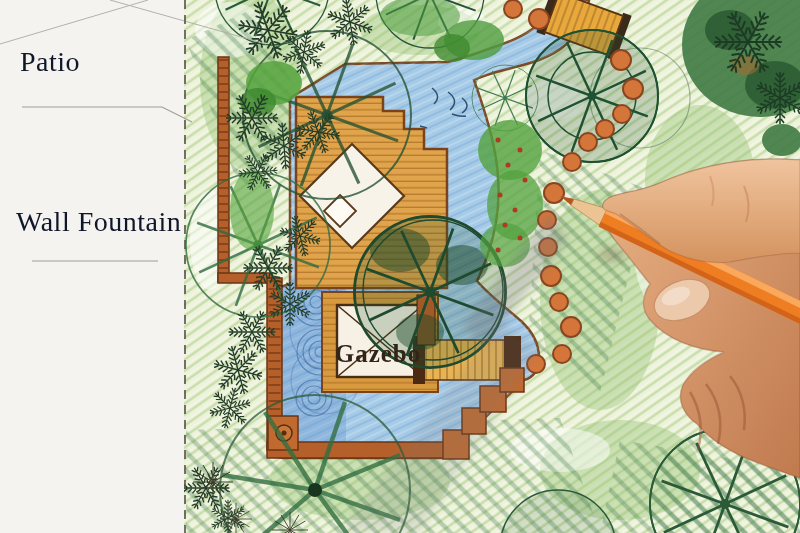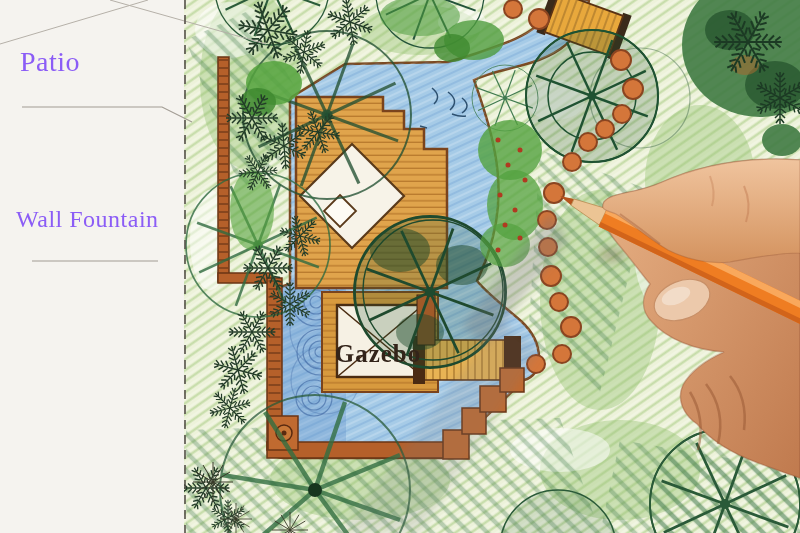--- a/index.html
+++ b/index.html
@@ -1,22 +1,22 @@
 <!DOCTYPE html>
 <html><head>
 <meta charset="utf-8">
 <style>
   html,body{margin:0;padding:0;background:#cfcfcf;}
   .stage{position:relative;width:800px;height:533px;overflow:hidden;background:#f5f3ef;
          font-family:"Liberation Sans",sans-serif;}
   .stage svg{position:absolute;left:0;top:0;}
-  .plan-label{position:absolute;font-family:"Liberation Serif",serif;color:#8b5cf6;
+  .plan-label{position:absolute;font-family:"Liberation Serif",serif;color:#0f172a;
               white-space:nowrap;letter-spacing:.5px;}
   .label-patio{left:20px;top:46px;font-size:28px;}
-  .label-wall-fountain{left:16px;top:206px;font-size:24px;}
+  .label-wall-fountain{left:16px;top:206px;font-size:28px;}
   .gz-text{font-family:"Liberation Serif",serif;font-weight:600;letter-spacing:1px;}
 </style>
 </head>
 <body>
 
 <div class="stage">
 
 <svg width="800" height="533" viewBox="0 0 800 533">
 <defs>
   <pattern id="lawnHatch" width="9" height="9" patternUnits="userSpaceOnUse" patternTransform="rotate(-35)">

